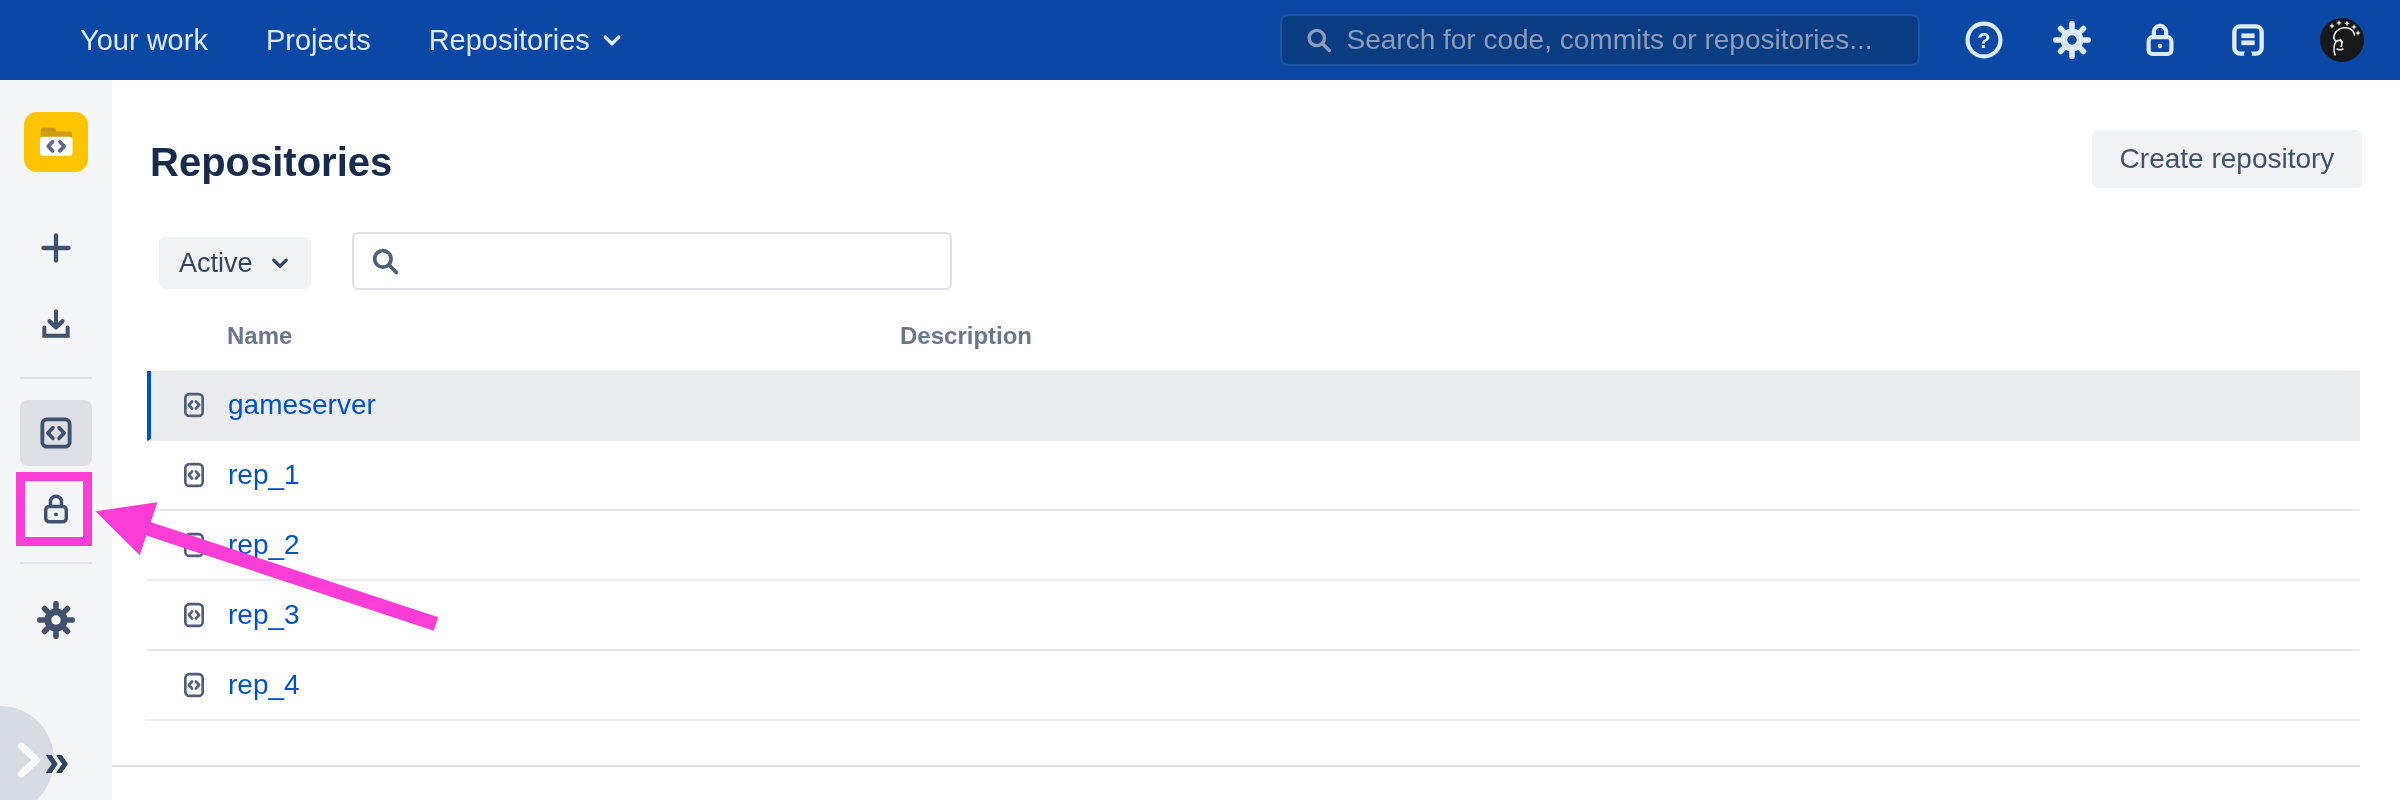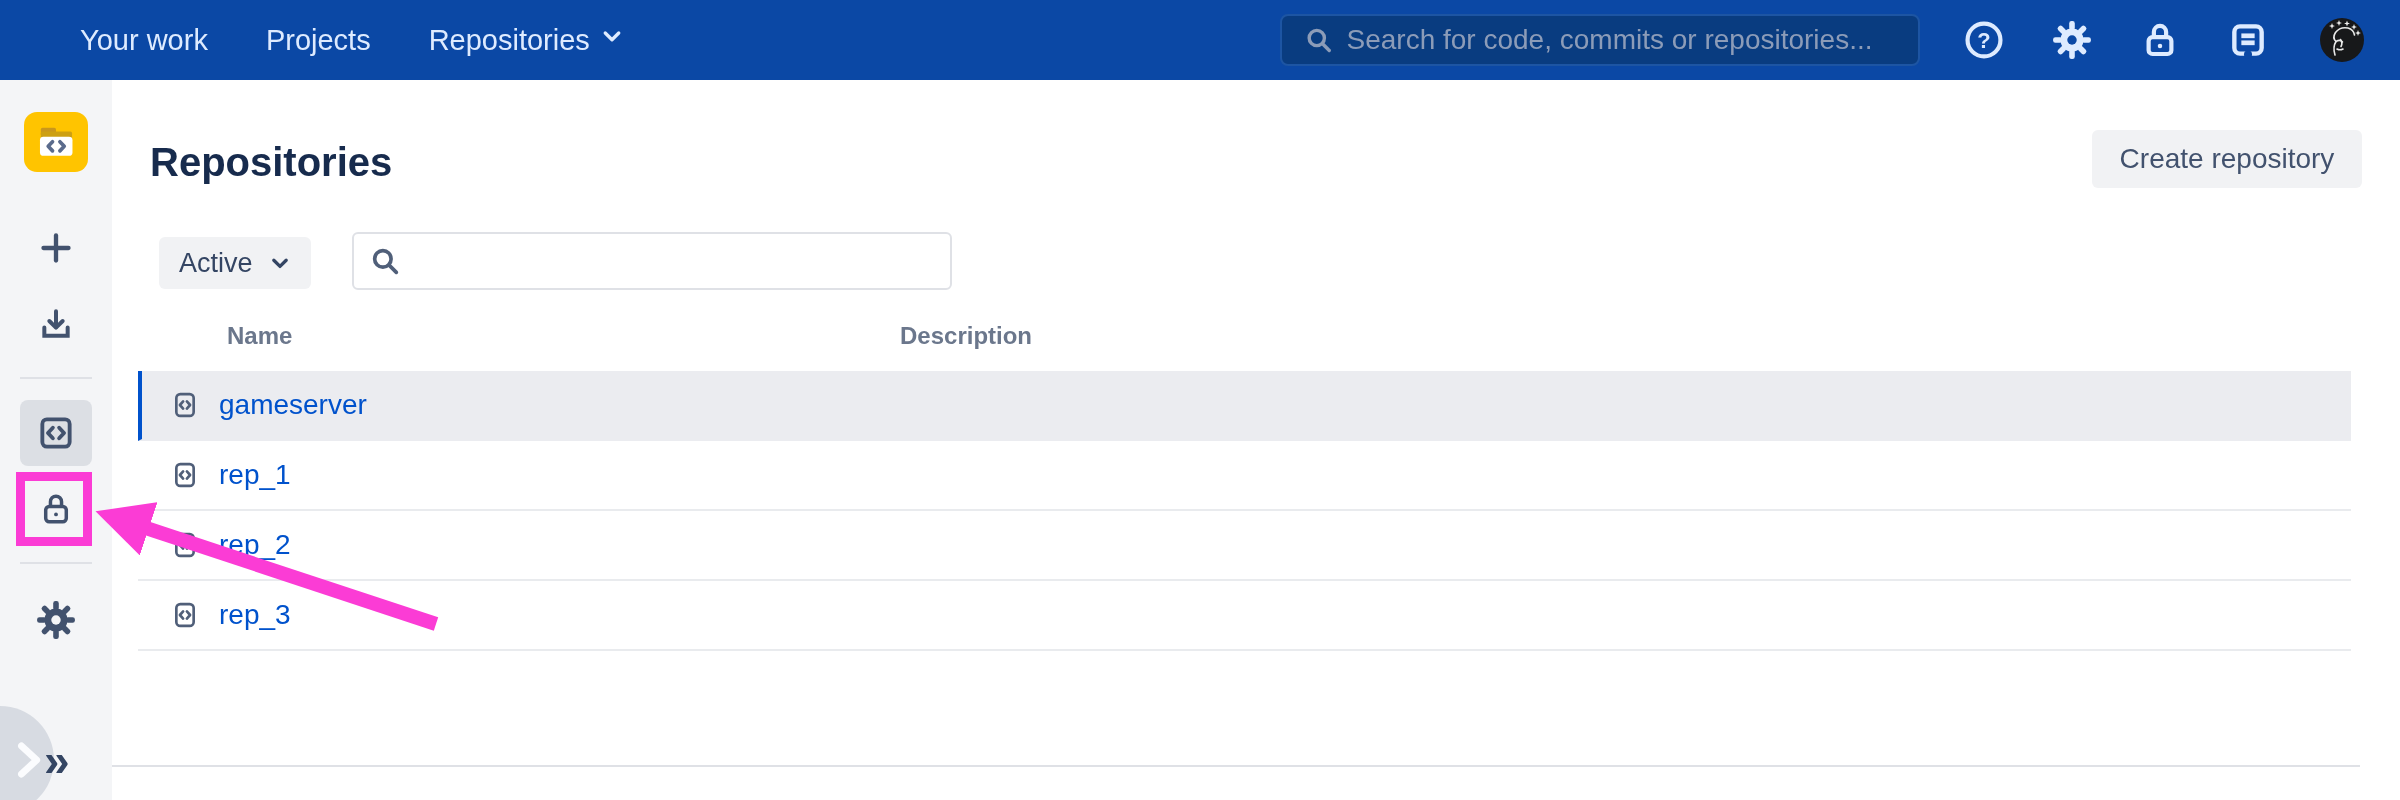--- a/index.html
+++ b/index.html
@@ -6,21 +6,21 @@
   html,body { width:2400px; height:800px; overflow:hidden; background:#fff;
               font-family:"Liberation Sans", sans-serif; }
   .page { position:relative; width:2400px; height:800px; }
 
   
   .navbar { position:absolute; left:0; top:0; width:2400px; height:80px;
             background:#0B48A5; display:flex; align-items:center; }
   .brand { display:flex; align-items:center; gap:14px; margin-left:36px; }
   .brand-text { color:#FFFFFF; font-size:34px; font-weight:700; letter-spacing:.2px; }
   .nav-items { display:flex; align-items:center; gap:58px; margin-left:80px; }
-  .nav-item { color:#DEEBFF; font-size:29px; display:flex; gap:10px; cursor:pointer; }
+  .nav-item { color:#DEEBFF; font-size:29px; display:flex; align-items:center; gap:10px; cursor:pointer; }
   .nav-search { position:absolute; left:1280px; top:14px; width:640px; height:52px;
                 background:#093C80; border:2px solid #1D55A3; border-radius:8px;
                 display:flex; align-items:center; padding:0 21px; }
   .nav-search input { background:transparent; border:none; outline:none; color:#DEEBFF;
                       font-size:28px; width:100%; margin-left:12px; font-family:"Liberation Sans",sans-serif;}
   .nav-search input::placeholder { color:#8C9CB8; }
   .nav-icon { position:absolute; top:18px; width:44px; height:44px; display:flex;
               align-items:center; justify-content:center; cursor:pointer; }
 
   
@@ -48,21 +48,21 @@
                    background:#F1F2F4; border-radius:6px; display:flex; align-items:center;
                    gap:16px; font-size:27px; color:#344563; cursor:pointer; }
   .filter-box { position:absolute; left:240px; top:152px; width:600px; height:58px;
                 border:2px solid #DFE1E6; border-radius:6px; background:#FFFFFF;
                 display:flex; align-items:center; padding:0 14px; }
   .filter-box input { border:none; outline:none; font-size:28px; color:#172B4D; width:100%;
                       margin-left:12px; font-family:"Liberation Sans",sans-serif; }
   .filter-box input::placeholder { color:#8993A4; }
   .col-header { position:absolute; top:242px; font-size:24px; font-weight:700; color:#6B778C; }
   .col-name { left:115px; } .col-desc { left:788px; }
-  .repo-table { position:absolute; left:26px; top:291px; width:2213px;text-align:center; }
+  .repo-table { position:absolute; left:35px; top:291px; width:2213px;text-align:center; }
   .repo-row { height:70px; display:flex; align-items:center; padding-left:31px;
               border-bottom:2px solid #E9EBEE; background:#FFFFFF; cursor:pointer; }
   .repo-row.selected { background:#EBECF0; border-left:4px solid #0052CC;
                        border-bottom:2px solid transparent; padding-left:27px; }
   .repo-link { margin-left:18px; font-size:28px; font-weight:500; color:#0052CC;
                text-decoration:none; cursor:pointer; }
   .bottom-line { position:absolute; left:0px; top:685px; width:2248px; height:2px; background:#DFE1E6; }
 
   
   .overlay { position:absolute; left:0; top:0; width:2400px; height:800px;
@@ -280,20 +280,28 @@
 
       <div class="repo-row">
         <svg viewBox="0 0 24 24" width="32" height="36" fill="none" stroke="#505F79" stroke-width="2">
           <rect x="5.5" y="3.8" width="13" height="16.4" rx="3"></rect>
           <polyline points="10.6,9.3 8.2,12 10.6,14.7" stroke-linecap="round" stroke-linejoin="round"></polyline>
           <polyline points="13.4,9.3 15.8,12 13.4,14.7" stroke-linecap="round" stroke-linejoin="round"></polyline>
         </svg>
         <a class="repo-link">rep_3</a>
       </div>
 
+      <div class="repo-row">
+        <svg viewBox="0 0 24 24" width="32" height="36" fill="none" stroke="#505F79" stroke-width="2">
+          <rect x="5.5" y="3.8" width="13" height="16.4" rx="3"></rect>
+          <polyline points="10.6,9.3 8.2,12 10.6,14.7" stroke-linecap="round" stroke-linejoin="round"></polyline>
+          <polyline points="13.4,9.3 15.8,12 13.4,14.7" stroke-linecap="round" stroke-linejoin="round"></polyline>
+        </svg>
+        <a class="repo-link">rep_4</a>
+      </div>
 
     </div>
 
     <div class="bottom-line"></div>
   </div>
 
   <svg class="overlay" viewBox="0 0 2400 800">
     <defs>
       <marker id="arrowhead" viewBox="0 0 4 4" markerWidth="4" markerHeight="4" refX="0.2" refY="2" orient="auto" markerUnits="strokeWidth">
         <path d="M0 0 L4 2 L0 4 Z" fill="#FB3CD5"></path>

